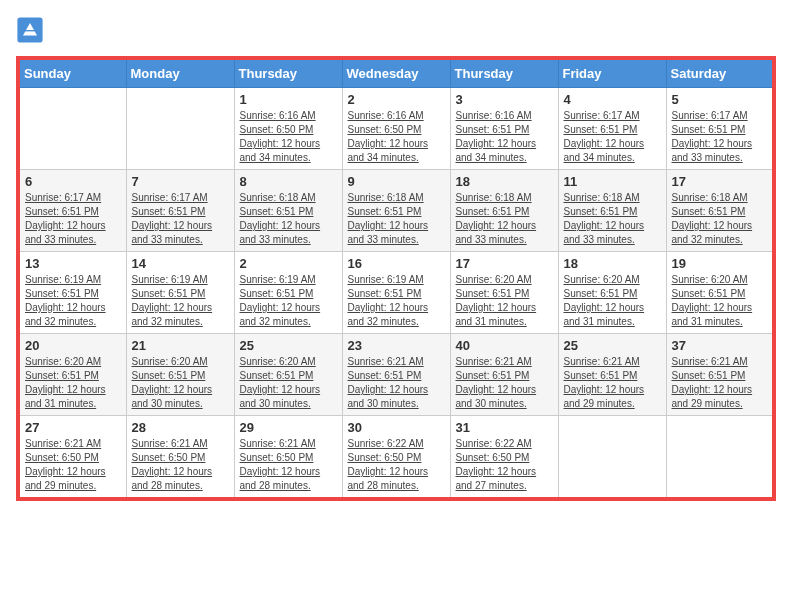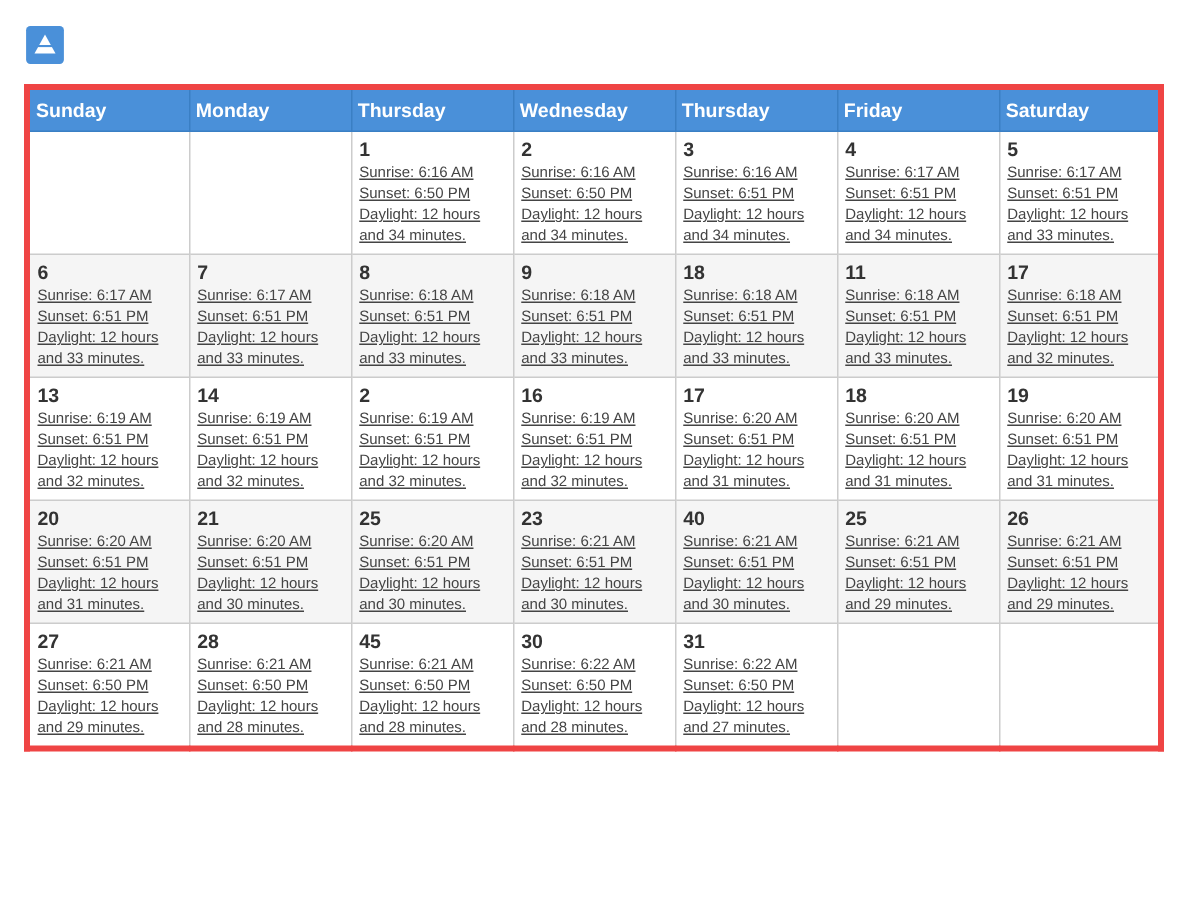--- a/index.html
+++ b/index.html
@@ -285,41 +285,41 @@
 Sunset: 6:51 PM
 Daylight: 12 hours and 30 minutes.</div>
         </td>
         <td>
           <span class="day-num">25</span>
           <div class="day-info" style="white-space: pre-line;">Sunrise: 6:21 AM
 Sunset: 6:51 PM
 Daylight: 12 hours and 29 minutes.</div>
         </td>
         <td>
-          <span class="day-num">26</span>
+          <span class="day-num">37</span>
           <div class="day-info" style="white-space: pre-line;">Sunrise: 6:21 AM
 Sunset: 6:51 PM
 Daylight: 12 hours and 29 minutes.</div>
         </td>
       </tr>
       <tr>
         <td>
           <span class="day-num">27</span>
           <div class="day-info" style="white-space: pre-line;">Sunrise: 6:21 AM
 Sunset: 6:50 PM
 Daylight: 12 hours and 29 minutes.</div>
         </td>
         <td>
           <span class="day-num">28</span>
           <div class="day-info" style="white-space: pre-line;">Sunrise: 6:21 AM
 Sunset: 6:50 PM
 Daylight: 12 hours and 28 minutes.</div>
         </td>
         <td>
-          <span class="day-num">45</span>
+          <span class="day-num">29</span>
           <div class="day-info" style="white-space: pre-line;">Sunrise: 6:21 AM
 Sunset: 6:50 PM
 Daylight: 12 hours and 28 minutes.</div>
         </td>
         <td>
           <span class="day-num">30</span>
           <div class="day-info" style="white-space: pre-line;">Sunrise: 6:22 AM
 Sunset: 6:50 PM
 Daylight: 12 hours and 28 minutes.</div>
         </td>

